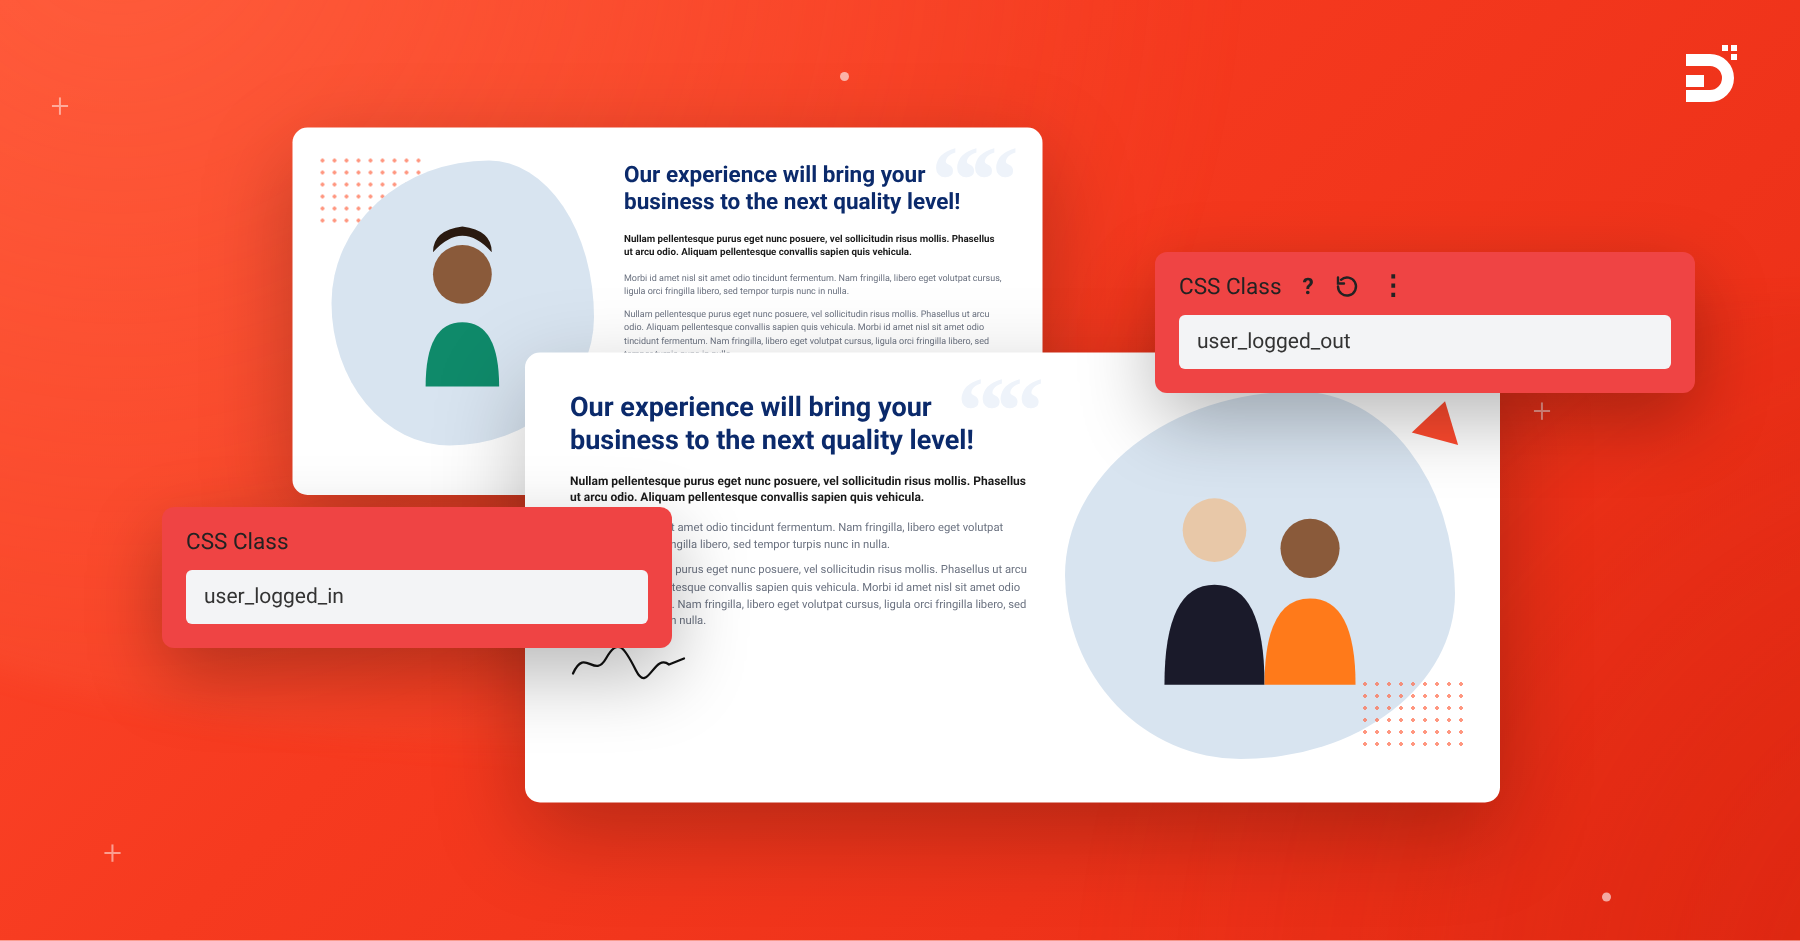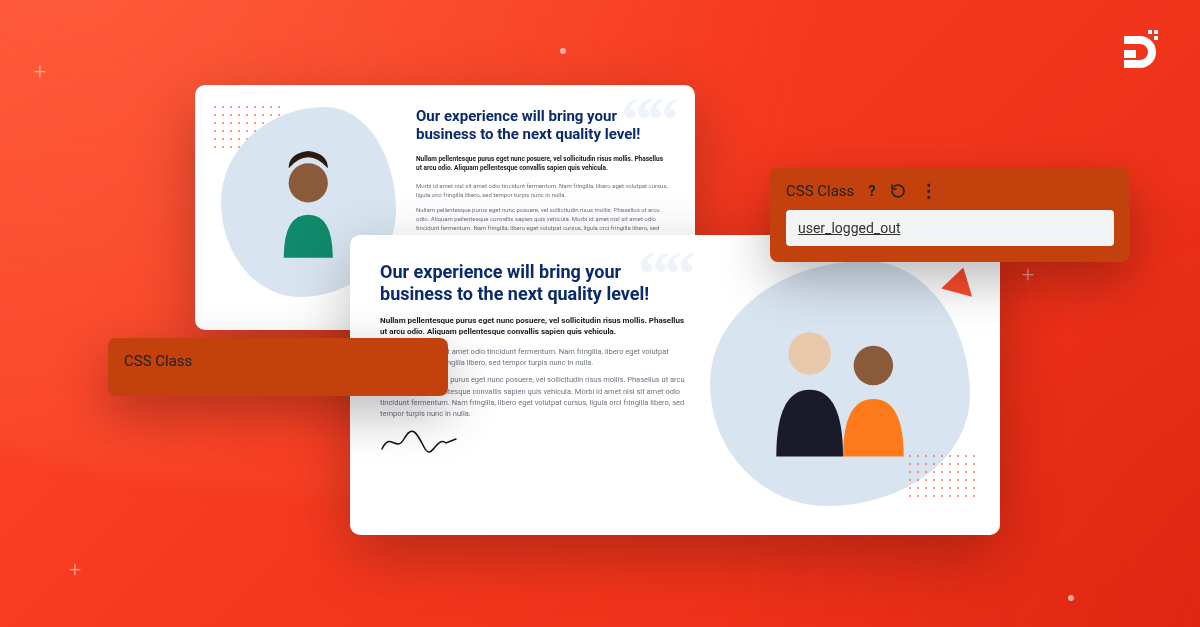--- a/index.html
+++ b/index.html
@@ -147,21 +147,21 @@
     margin-top: 10px;
     font-family: "Brush Script MT", cursive;
     font-size: 20px;
     color: #111;
   }
   .card-a .sig { font-size: 16px; }
 
   
   .panel {
     position: absolute;
-    background: #c2410c;
+    background: #ef4444;
     border-radius: 8px;
     box-shadow: 0 18px 50px rgba(0,0,0,0.28);
     padding: 14px 16px 16px;
     width: 340px;
   }
   .panel-left { top: 338px; left: 108px; }
   .panel-right { top: 168px; left: 770px; width: 360px; }
 
   .panel-header {
     display: flex;
@@ -184,21 +184,20 @@
 
   .panel-input {
     width: 100%;
     border: none;
     background: #f3f4f6;
     border-radius: 4px;
     padding: 10px 12px;
     font-size: 14px;
     color: #333;
     font-family: inherit;
-    text-decoration: underline;
   }
 
   
   .panel-left .panel-input {
     caret-color: #333;
   }
 </style>
 </head>
 <body>
 
@@ -273,20 +272,21 @@
     </div>
     <div class="dotgrid"></div>
     <div class="tri"></div>
   </div>
 </div>
 
 <div class="panel panel-left">
   <div class="panel-header">
     <div class="panel-title">CSS Class</div>
   </div>
+  <input class="panel-input" type="text" value="user_logged_in" style="">
 </div>
 
 <div class="panel panel-right">
   <div class="panel-header">
     <div class="panel-title">CSS Class</div>
     <div class="panel-icons">
       <span style="font-weight:700;font-size:15px">?</span>
       <span style="display:inline-flex">
         <svg width="16" height="16" viewBox="0 0 24 24" fill="none" stroke="#222" stroke-width="2.4" stroke-linecap="round">
           <path d="M3 12 a9 9 0 1 0 3-6.7"></path>

